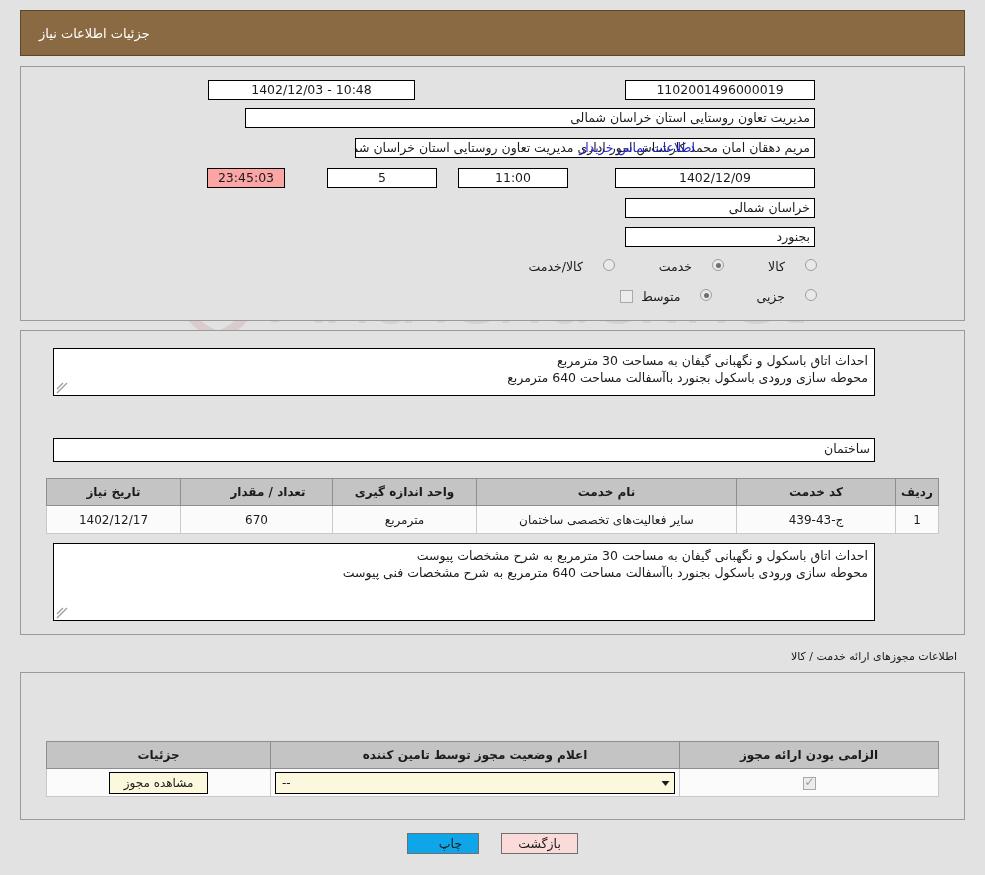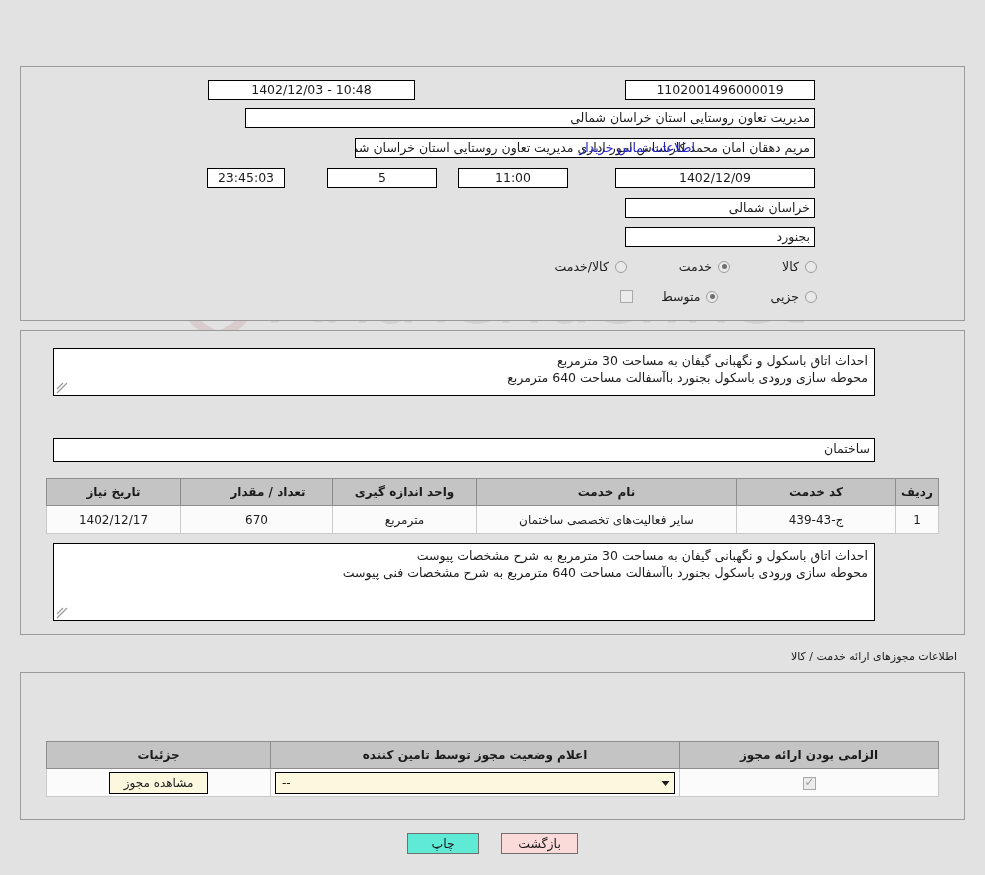--- a/index.html
+++ b/index.html
@@ -108,21 +108,21 @@
     line-height: 18px;
     font-size: 12.5px;
     color: #1b1b1b;
     padding: 0 4px;
     text-align: center;
     overflow: hidden;
     white-space: nowrap;
     font-family: "DejaVu Sans", "Liberation Sans", sans-serif;
   }
   .fld.rt { text-align: right; }
-  .fld.cream { background: #ffffff; }
+  .fld.cream { background: #fca5a5; }
 
   a.link {
     color: #2323c8;
     font-size: 12.5px;
     text-decoration: none;
     white-space: nowrap;
     cursor: pointer;
   }
 
   
@@ -138,21 +138,21 @@
     vertical-align: middle;
   }
   .radio.on::after {
     content: "";
     position: absolute;
     left: 2.5px; top: 2.5px;
     width: 5px; height: 5px;
     border-radius: 50%;
     background: #6f6f6f;
   }
-  .radio-group { display: inline-flex; align-items: center; gap: 6px; margin-left: 8px; }
+  .radio-group { display: inline-flex; gap: 20px; }
   .radio-group .rl { font-size: 12.5px; color: #1b1b1b; }
 
   .cbox {
     display: inline-block;
     width: 13px;
     height: 13px;
     border: 1px solid #a8a8a8;
     background: #ececec;
     box-sizing: border-box;
     vertical-align: middle;
@@ -287,27 +287,30 @@
     line-height: 19px;
     min-width: 72px;
     padding: 0 16px;
     font-size: 12.5px;
     color: #1b1b1b;
     text-align: center;
     cursor: pointer;
     font-family: "DejaVu Sans", "Liberation Sans", sans-serif;
   }
   .fbtn.back  { background: #fbdada; }
-  .fbtn.print { background: #5eead4; }
+  .fbtn.print { background: #0ea5e9; text-align: right; }
 </style>
 </head>
 <body>
 
 <div id="page">
 
+  <div class="title-bar">
+    <span class="title-text">جزئیات اطلاعات نیاز</span>
+  </div>
 
   <div class="watermark">
     <svg class="wm-shield" viewBox="0 0 86 104">
       <path d="M43 3 L80 16 L80 52 C80 78 62 93 43 101 C24 93 6 78 6 52 L6 16 Z" fill="none" stroke="rgba(190,130,130,0.45)" stroke-width="9"></path>
       <path d="M30 40 L45 62 L38 72 L22 48 Z" fill="rgba(190,130,130,0.40)"></path>
       <path d="M52 38 L62 52 L46 76 L38 64 Z" fill="rgba(190,130,130,0.40)"></path>
     </svg>
     <div class="wm-text">
       <span>AriaTender</span><span class="net">.net</span>
     </div>

